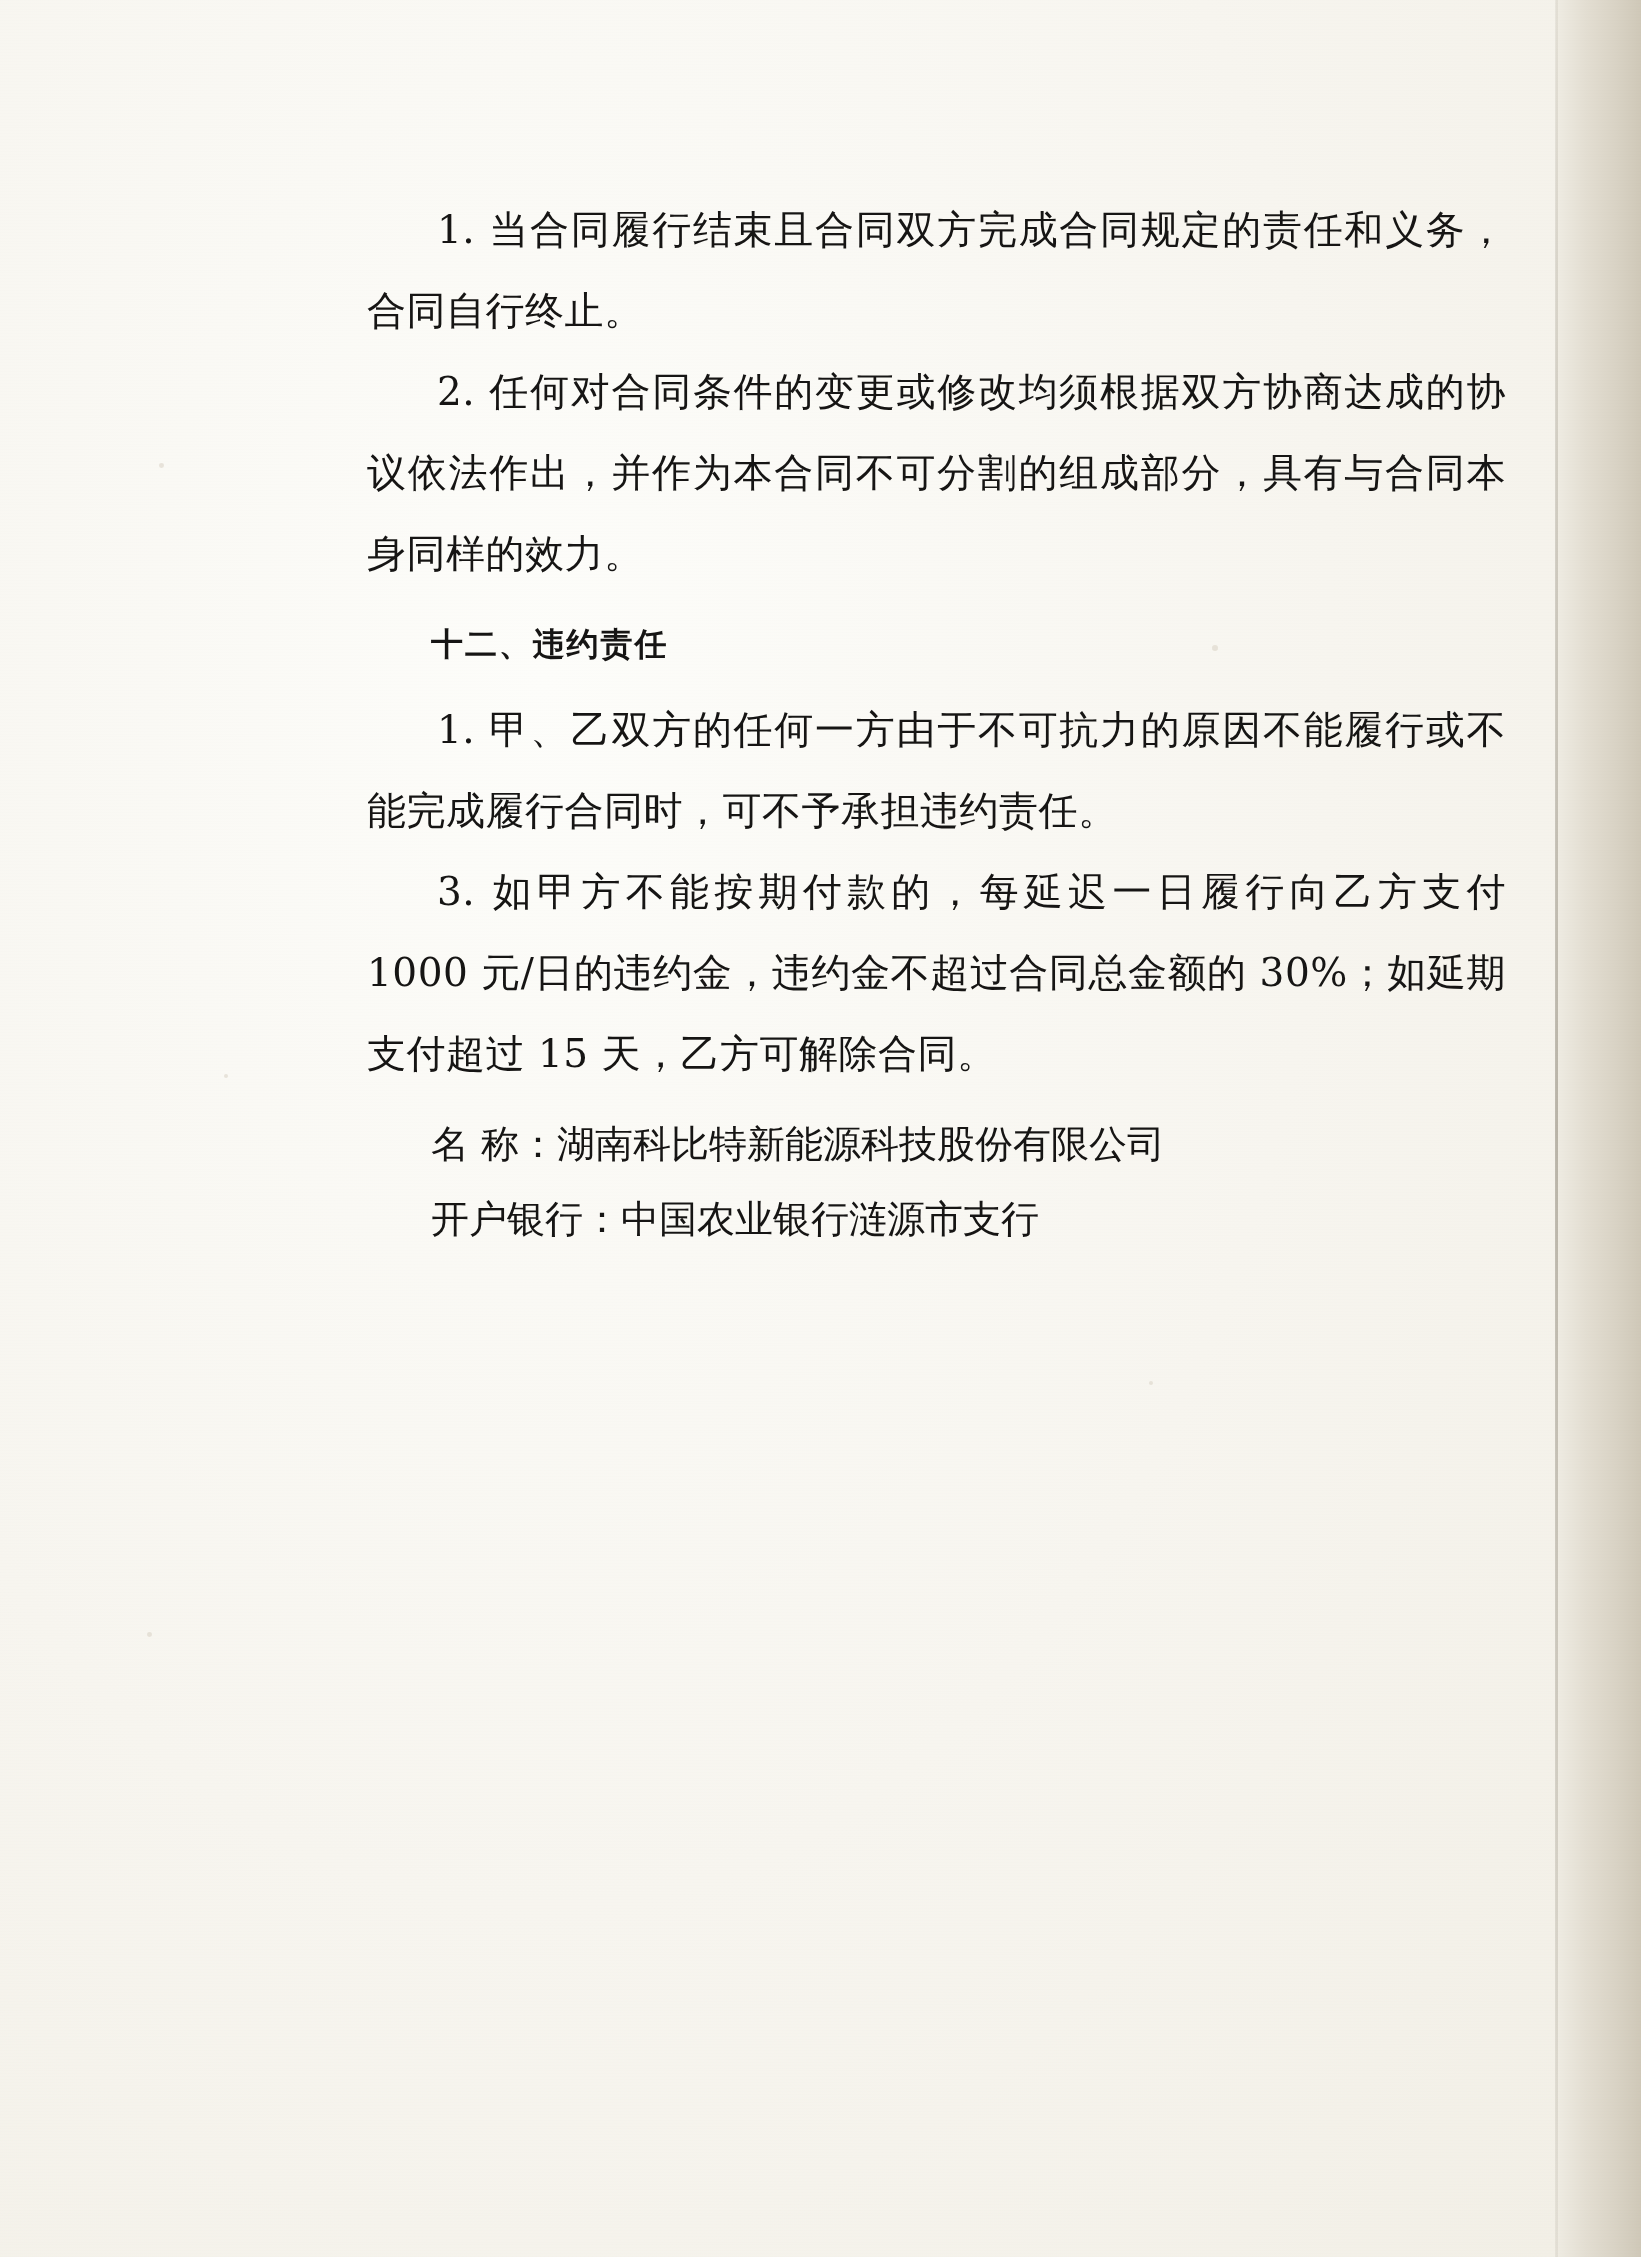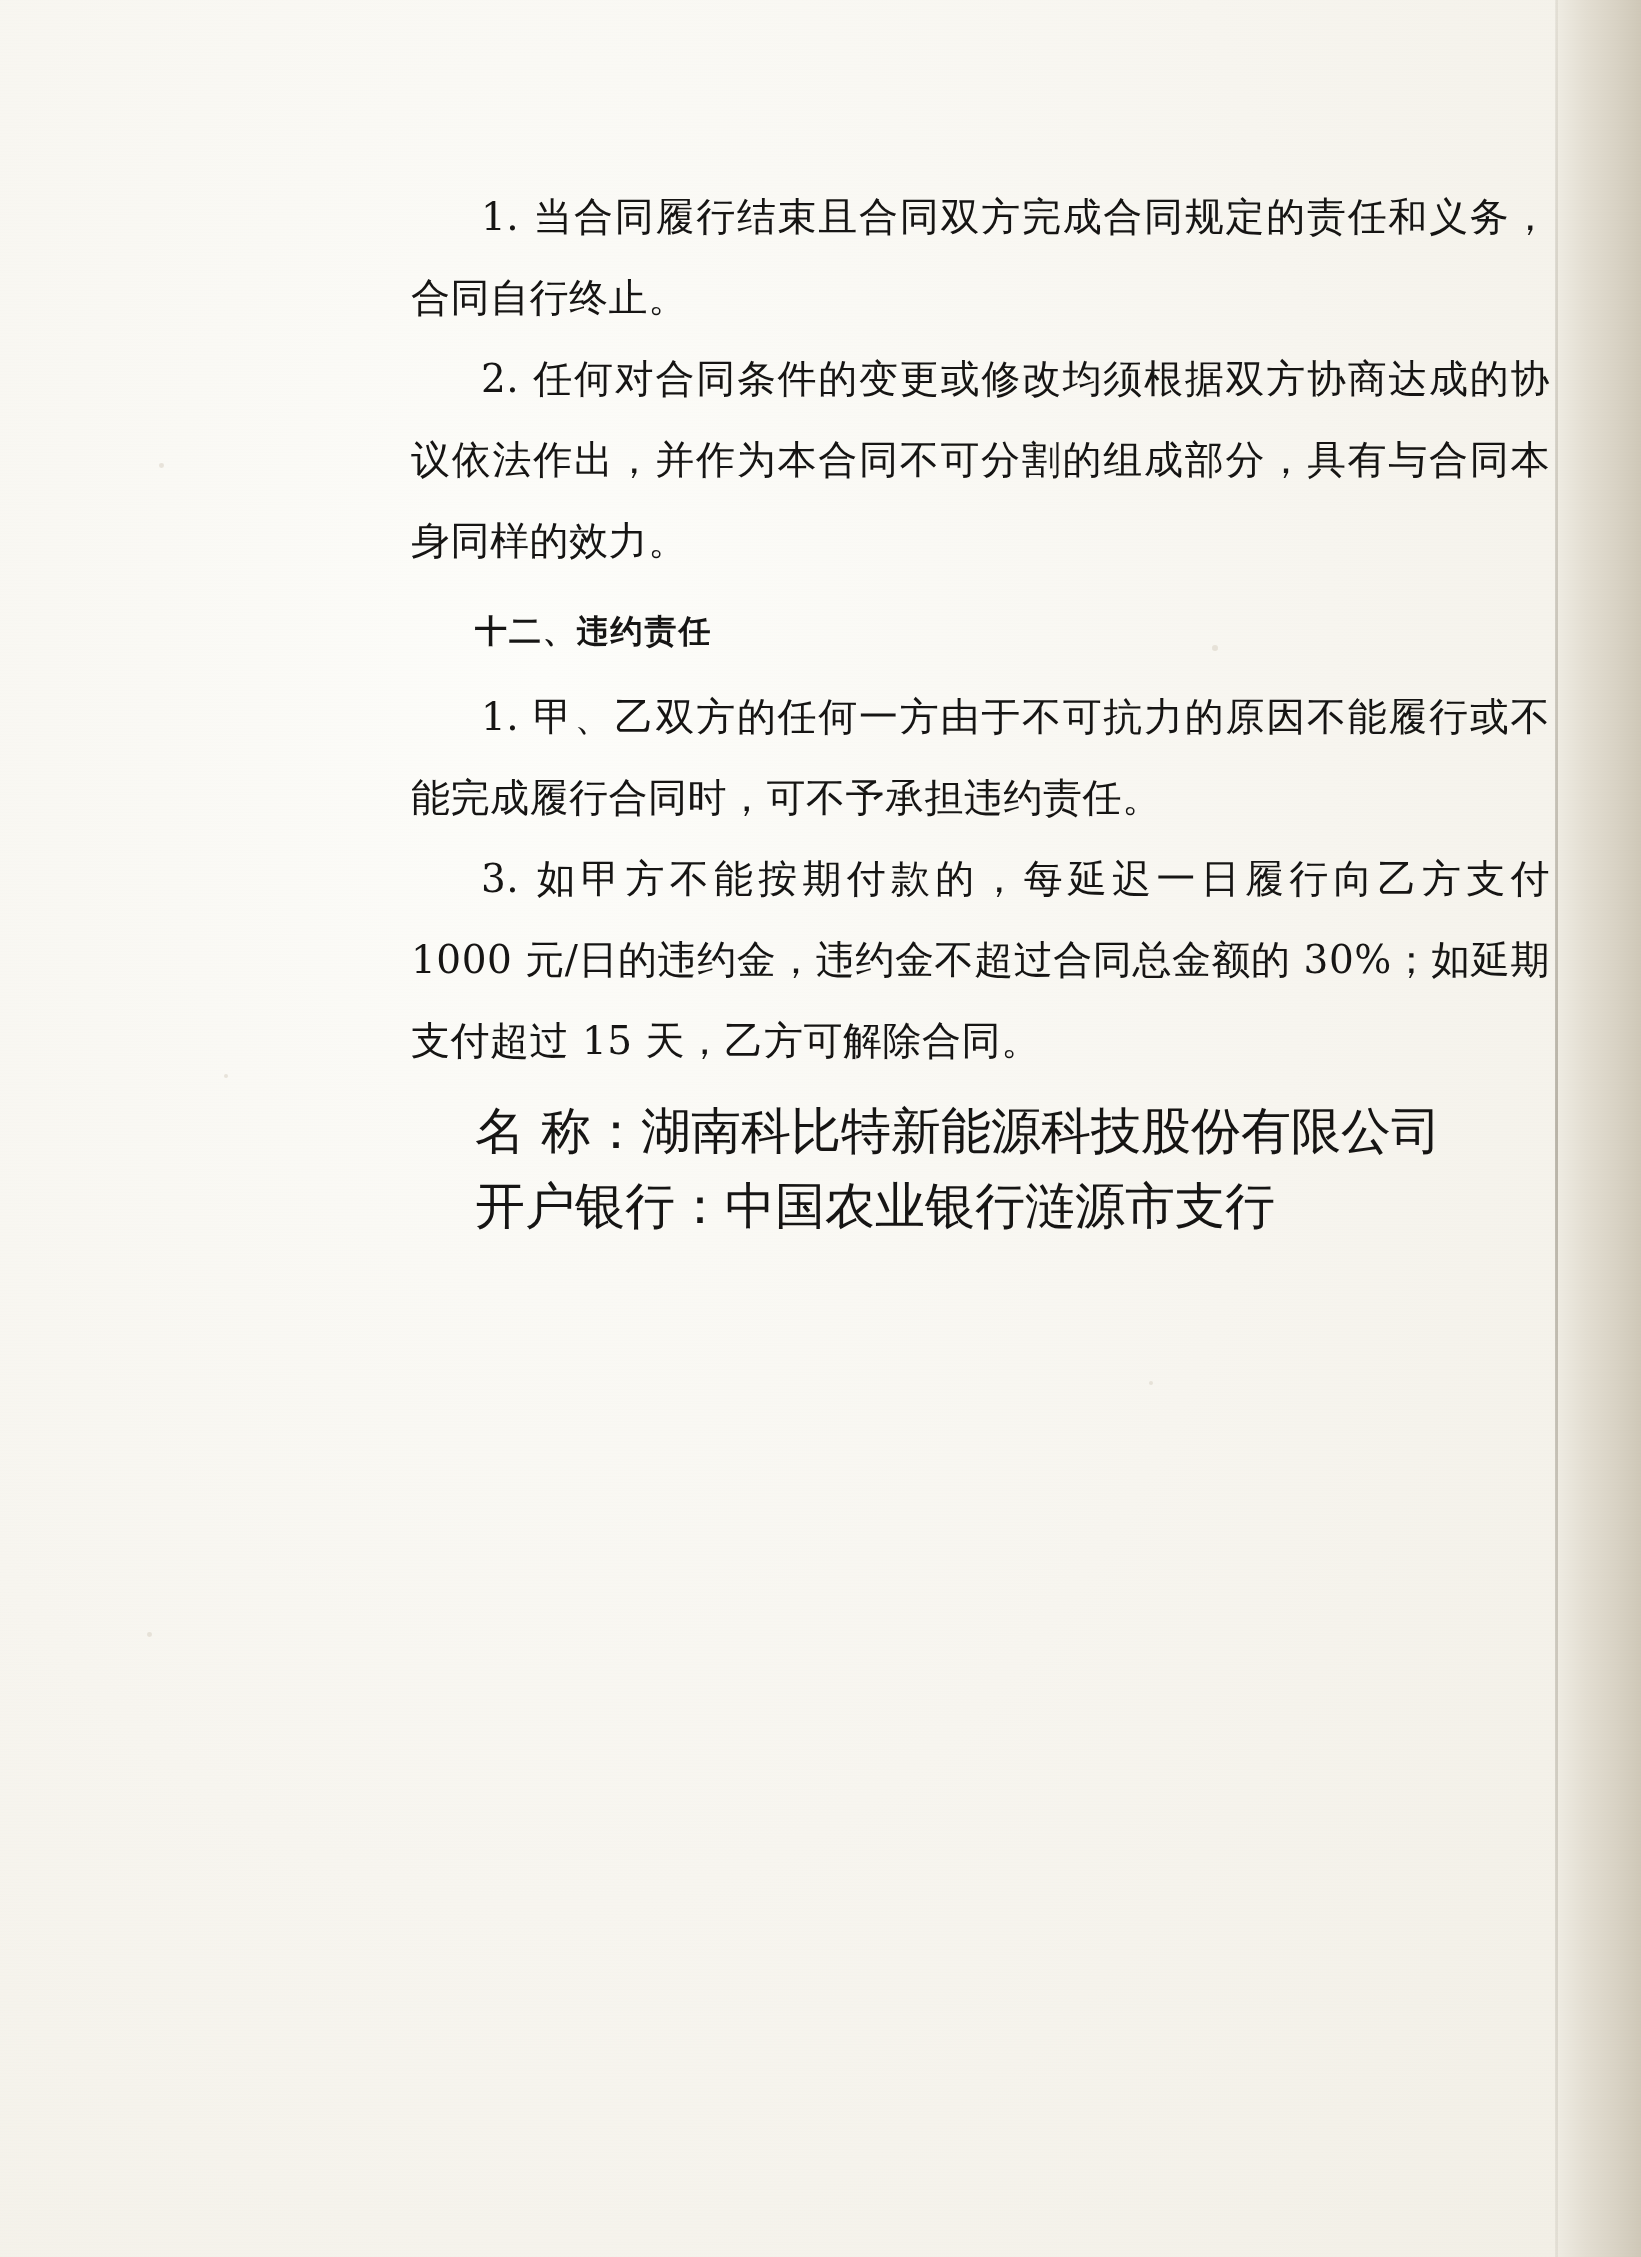--- a/index.html
+++ b/index.html
@@ -55,24 +55,23 @@
     position: absolute;
     background: #d8d2c4;
     border-radius: 50%;
     opacity: .55;
   }
 
   
   #content {
     position: absolute;
     left: 367px;
-    top: 176px;
+    top: 189px;
     width: 1139px;
     color: #161514;
-    margin-left: 44px;
   }
 
   .para {
     font-size: 39px;
     line-height: 81px;
     letter-spacing: 0.5px;
     text-align: justify;
     text-justify: inter-ideograph;
     margin: 0 0 0 0;
   }
@@ -84,21 +83,21 @@
     font-size: 32px;
     line-height: 89px;
     font-weight: bold;
     letter-spacing: 1.9px;
     text-indent: 64px;
     margin: 0;
     font-family: "DejaVu Sans", "Liberation Sans", sans-serif;
   }
 
   .bank-line {
-    font-size: 50px;
+    font-size: 38px;
     line-height: 75px;
     text-indent: 64px;
     margin: 0;
   }
 
   .gap-sm { height: 5.8px; }
   .gap-md { height: 13.5px; }
 
   
   #noise {

